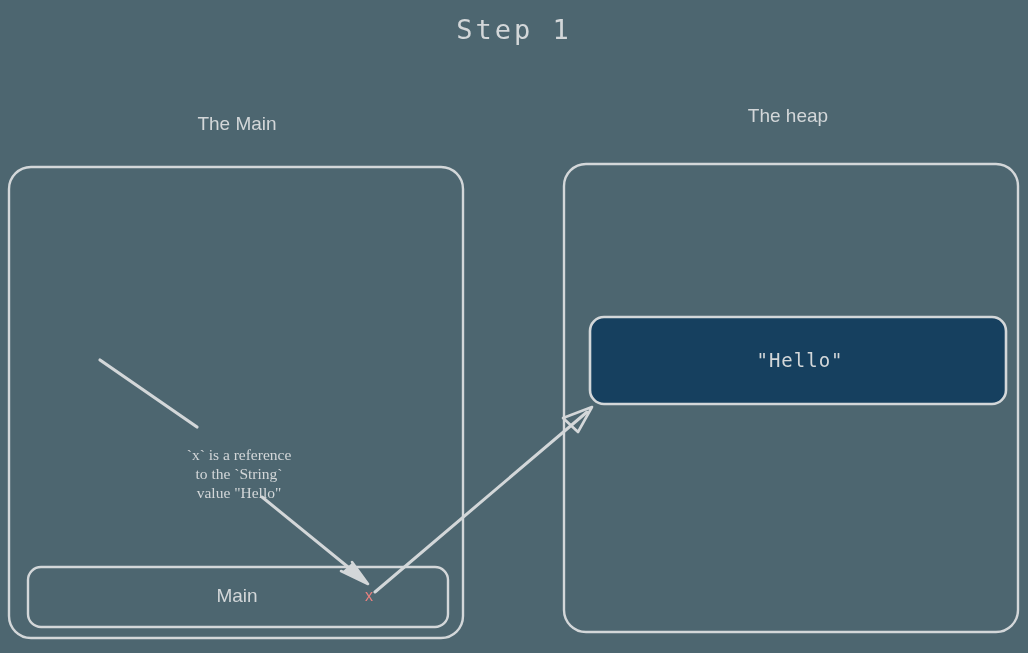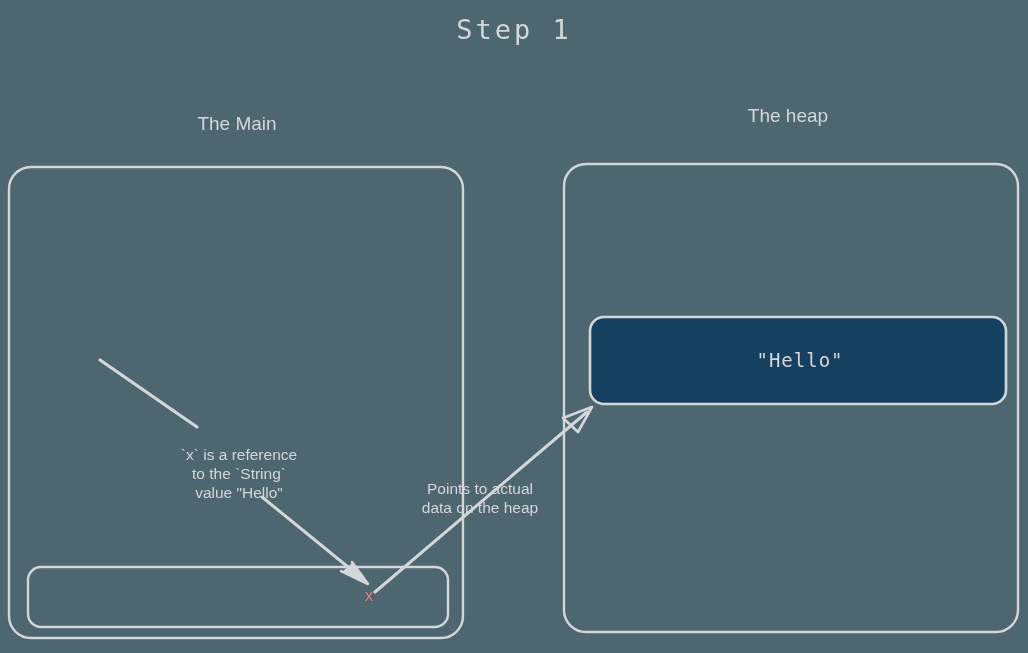--- a/index.html
+++ b/index.html
@@ -45,21 +45,21 @@
   }
   .col-heading {
     font-family: "Liberation Sans", sans-serif;
     font-size: 19px;
     color: #d3d7d9;
     text-align: center;
   }
   .heading-stack { top: 113px; left: 137px; width: 200px; }
   .heading-heap  { top: 105px; left: 688px; width: 200px; text-align: center; }
   .annot {
-    font-family: Liberation Sans, sans-serif;
+    font-family: Liberation Serif, serif;
     font-size: 15.5px;
     line-height: 19px;
     color: #d3d7d9;
     text-align: center;
   }
   .annot-ref   { top: 445px; left: 126px; width: 226px; }
   .annot-point { top: 479px; left: 390px; width: 180px; }
   .frame-label {
     font-family: "Liberation Sans", sans-serif;
     font-size: 19px;
@@ -117,21 +117,20 @@
   <div class="txt title-step">Step 1</div>
 
   <div class="txt col-heading heading-stack">The Main</div>
 
   <div class="txt col-heading heading-heap">The heap</div>
 
   <div class="txt annot annot-ref">`x` is a reference
 to the `String`
 value "Hello"</div>
 
-  <div class="txt annot annot-point">Points to actual
-data on the heap</div>
 
+  <div class="txt frame-label">Main</div>
 
   <div class="txt var-x">x</div>
 
   <div class="txt heap-val">"Hello"</div>
 
 </div>
 
 </body></html>

